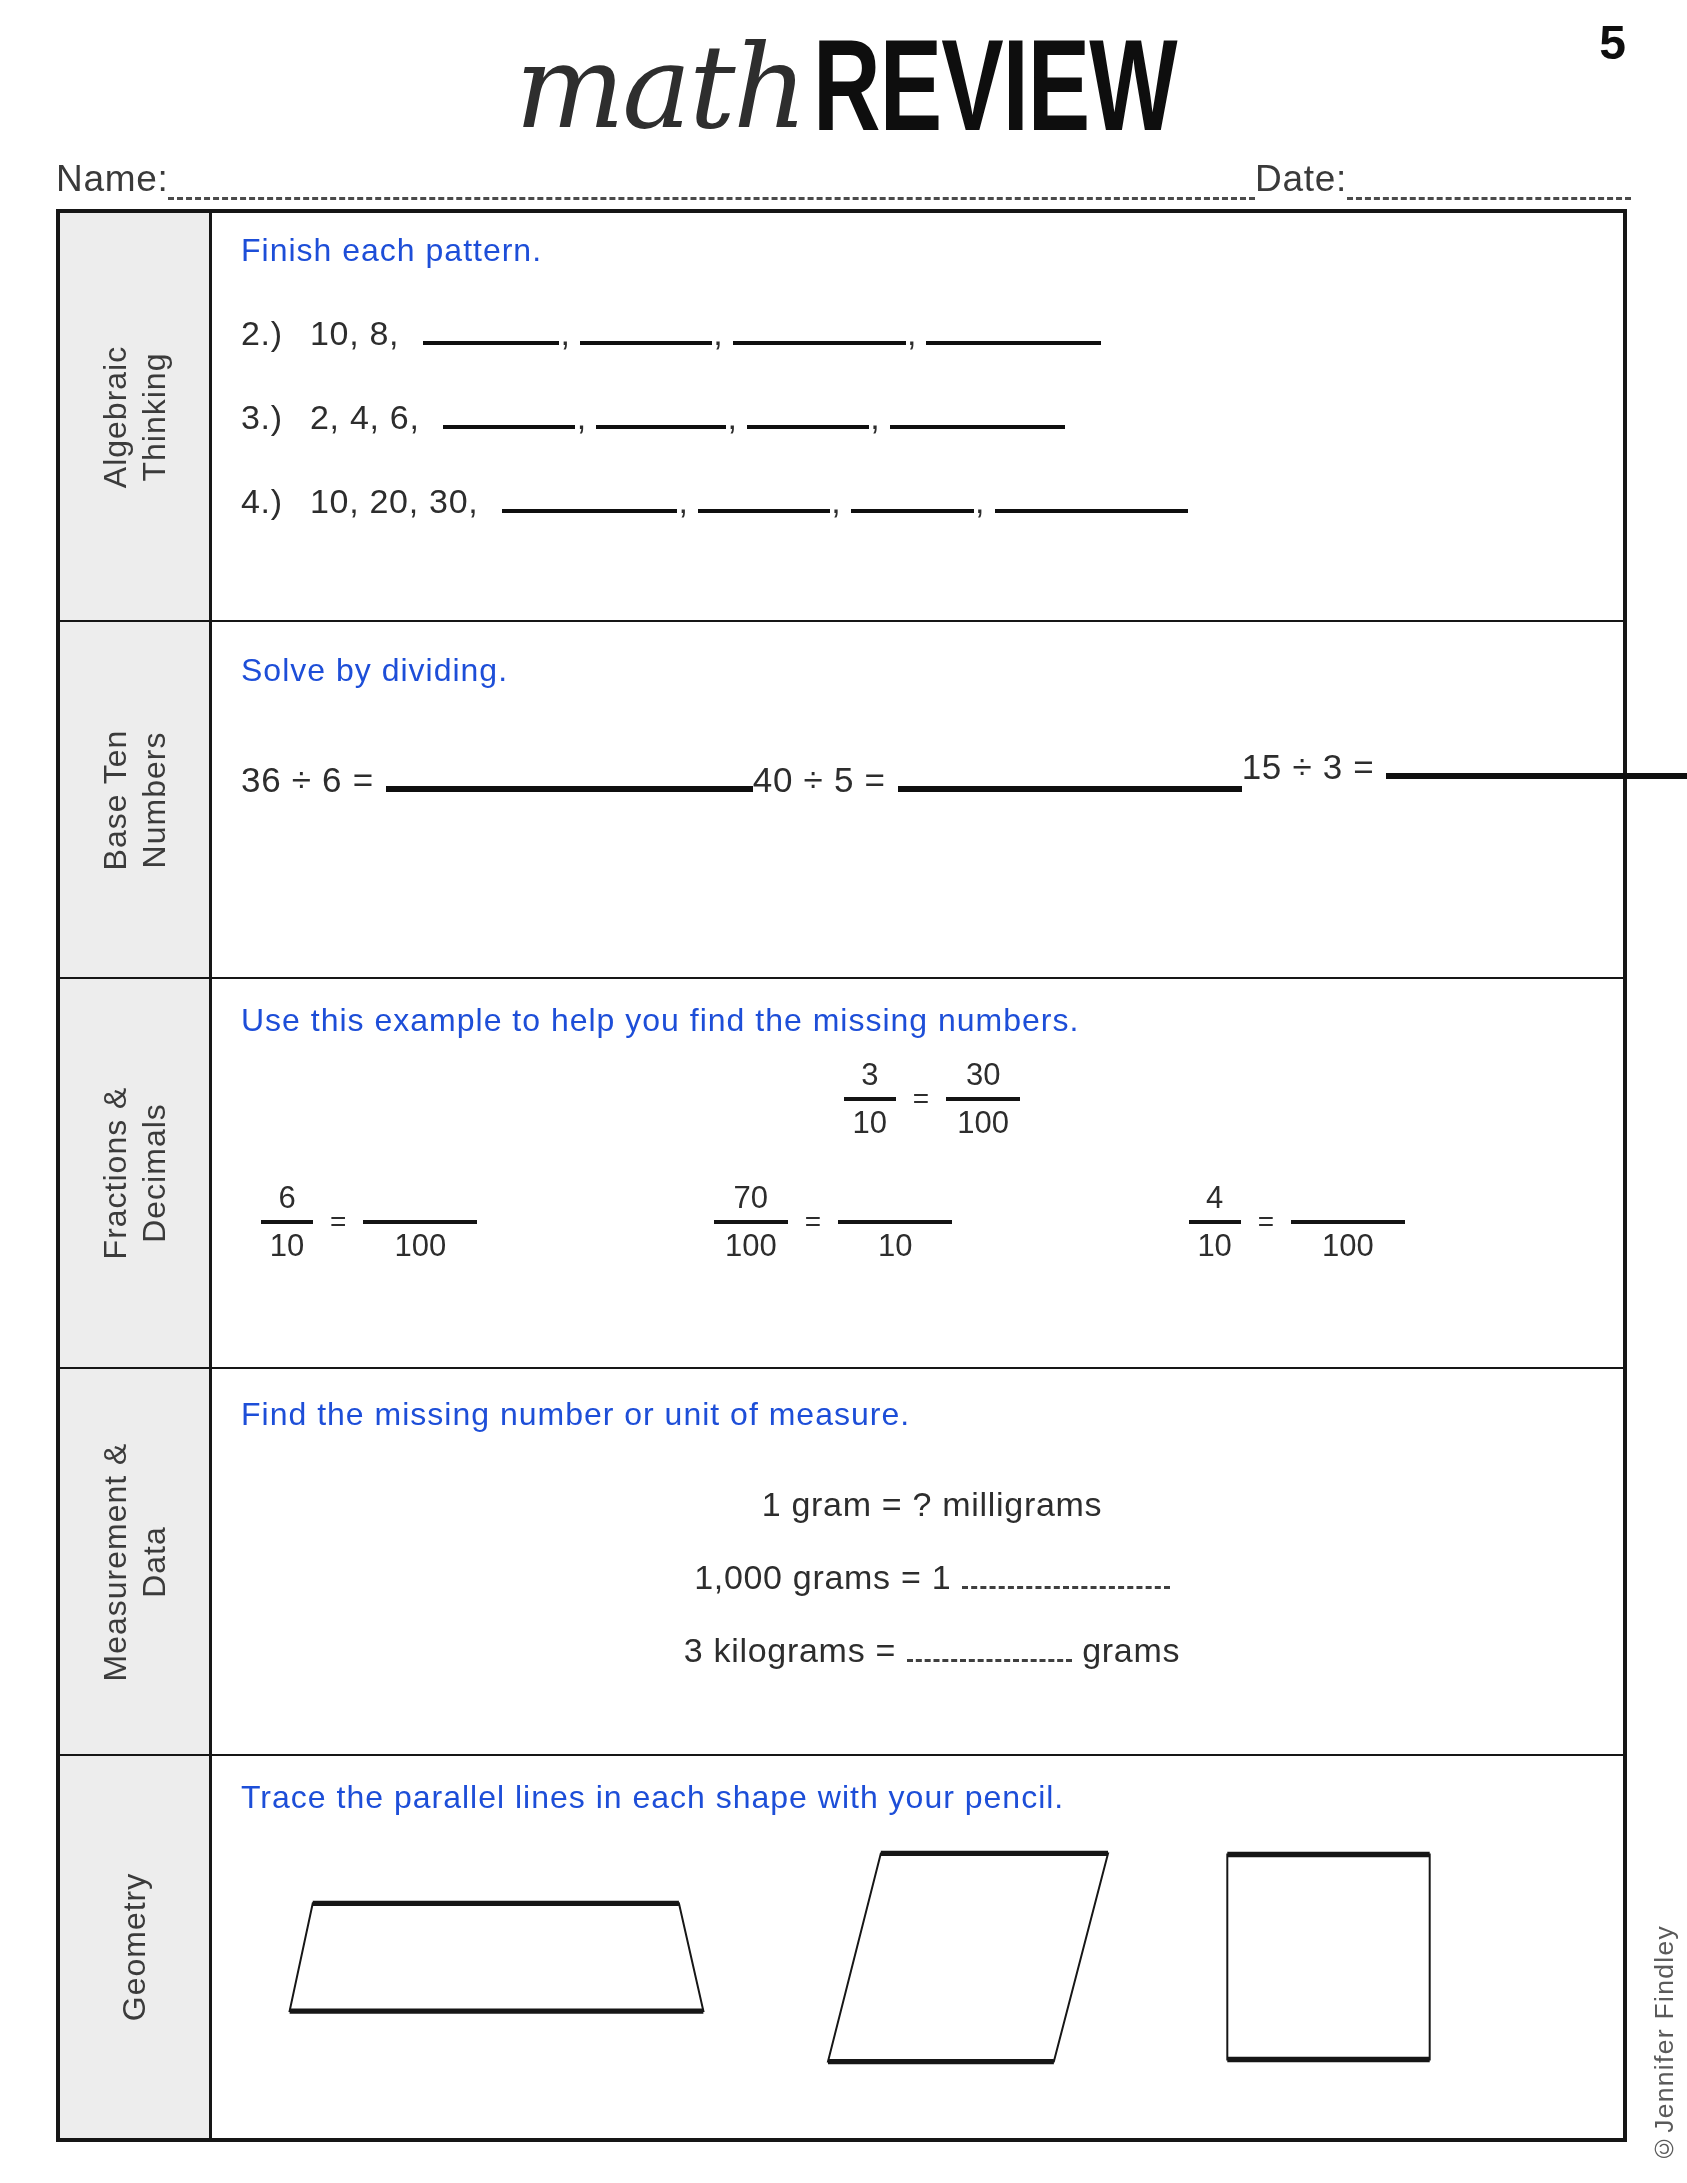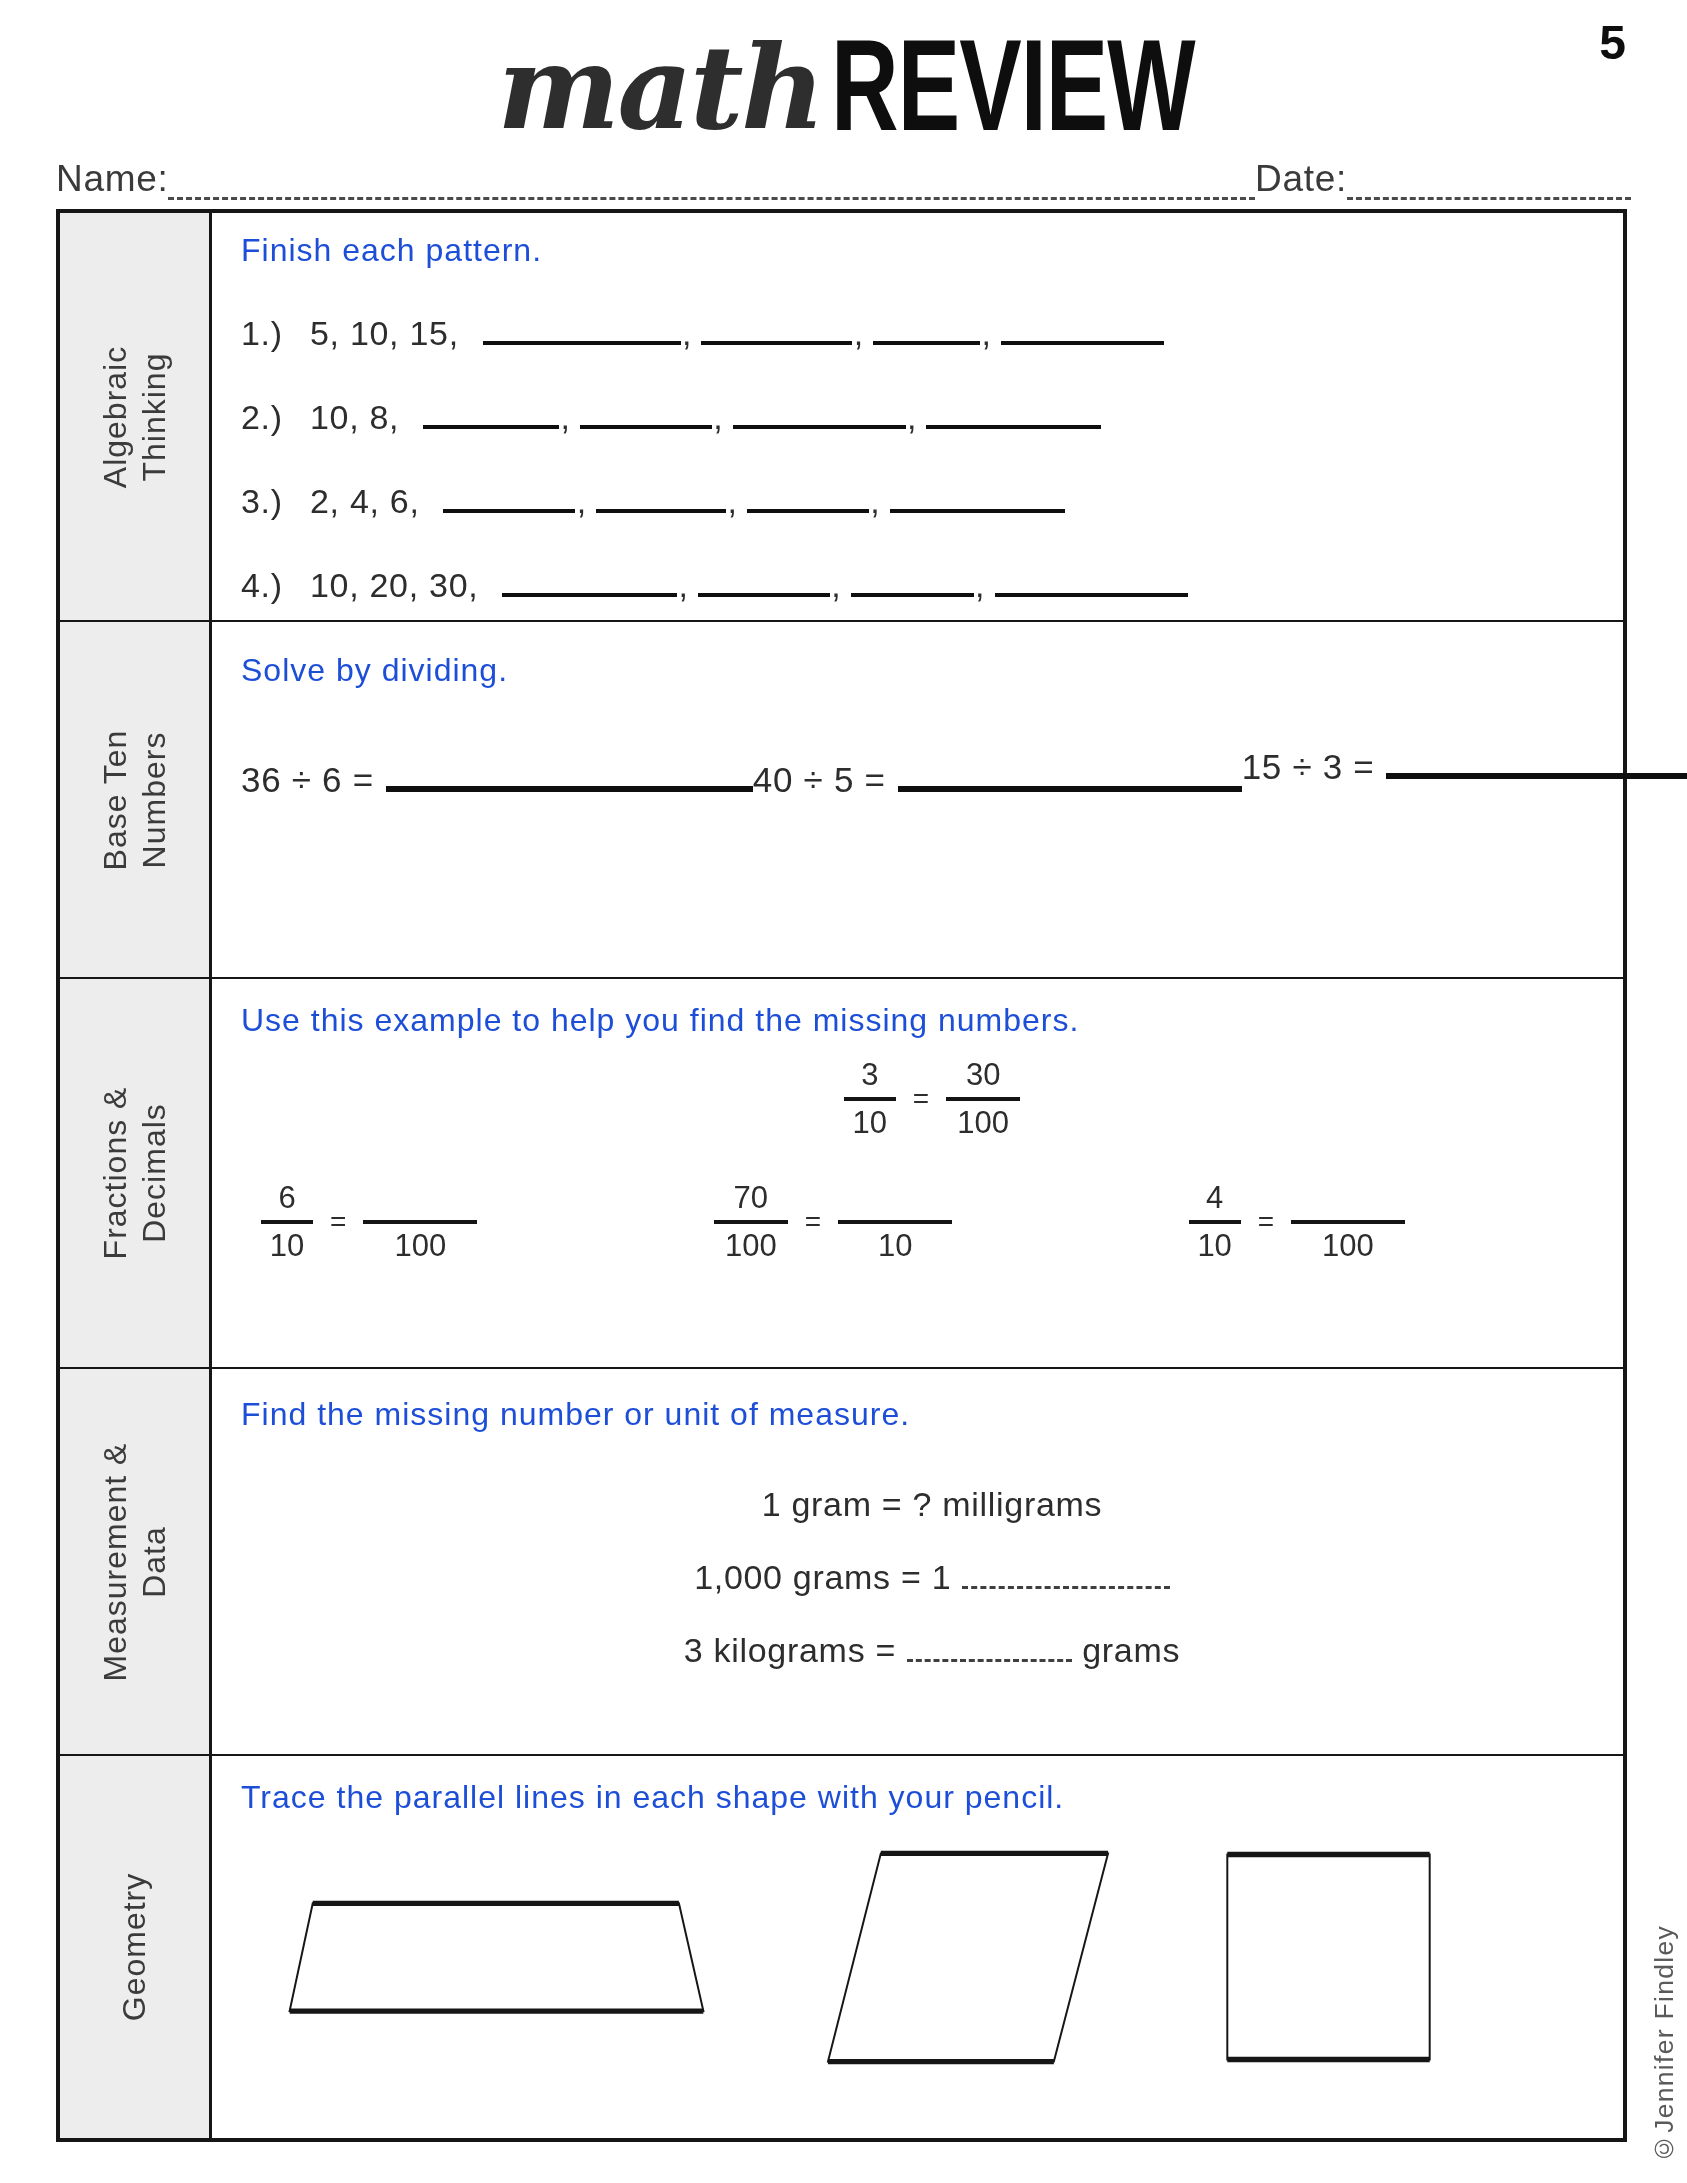--- a/index.html
+++ b/index.html
@@ -9,21 +9,21 @@
     background:#ffffff; color:#2e2e2e;
     font-family:"Liberation Sans", sans-serif;
   }
 
   
   .title-row {
     height:142px; padding-top:9.3px;
     display:flex; justify-content:center; align-items:flex-end;
   }
   .title-script {
-    font-family:"DejaVu Serif", serif; font-style:italic; font-weight:700;
+    font-family:"DejaVu Serif", serif; font-style:italic; font-weight:400;
     font-size:116px; line-height:0.95; letter-spacing:-2.6px;
   }
   .title-caps {
     display:inline-block; font-weight:700; font-size:130px; line-height:0.88;
     letter-spacing:-1.3px; color:#0e0e0e;
     transform:scaleX(0.72); transform-origin:left bottom;
     margin-left:8px; margin-right:-146px;
   }
   .page-num {
     position:absolute; top:14.6px; right:61px;
@@ -144,23 +144,20 @@
     <div class="sec sec-alg h1">
       <div class="side-cell">
         <div class="rot">
           <div>Algebraic</div>
           <div>Thinking</div>
         </div>
       </div>
       <div class="content-cell">
         <div class="instr">Finish each pattern.</div>
 
-        <div class="pattern-row">
-          <span class="p-num">1.)</span><span class="given">5, 10, 15,</span><span class="blank r1a"></span><span class="comma">,</span><span class="blank r1b"></span><span class="comma">,</span><span class="blank r1c"></span><span class="comma">,</span><span class="blank r1d"></span>
-        </div>
 
         <div class="pattern-row">
           <span class="p-num">2.)</span><span class="given">10, 8,</span><span class="blank r2a"></span><span class="comma">,</span><span class="blank r2b"></span><span class="comma">,</span><span class="blank r2c"></span><span class="comma">,</span><span class="blank r2d"></span>
         </div>
 
         <div class="pattern-row">
           <span class="p-num">3.)</span><span class="given">2, 4, 6,</span><span class="blank r3a"></span><span class="comma">,</span><span class="blank r3b"></span><span class="comma">,</span><span class="blank r3c"></span><span class="comma">,</span><span class="blank r3d"></span>
         </div>
 
         <div class="pattern-row">

